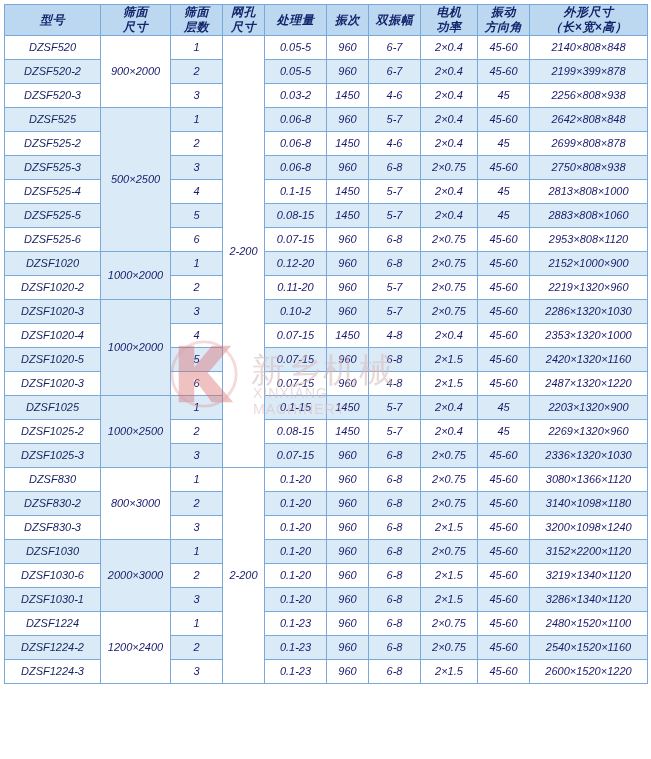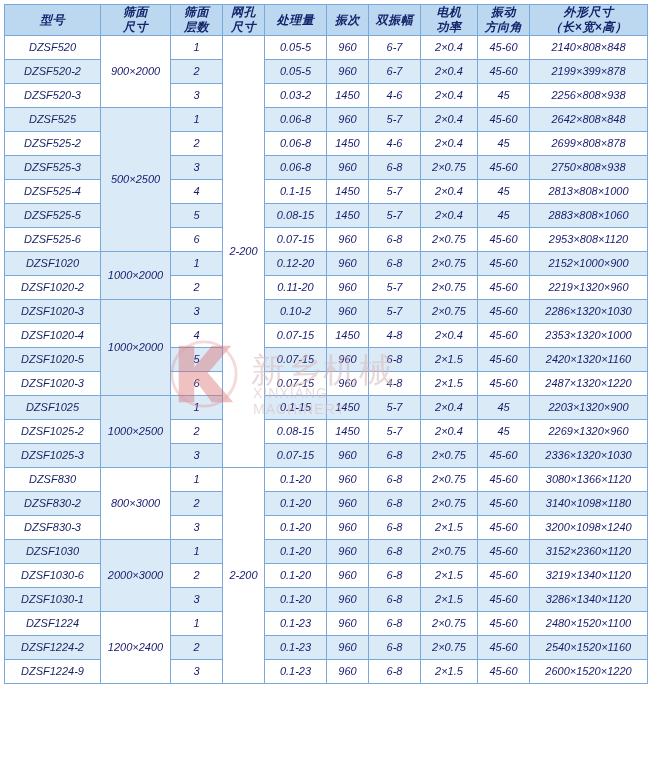--- a/index.html
+++ b/index.html
@@ -403,21 +403,21 @@
         </tr>
         <tr class="even">
           <td class="model">DZSF1030</td>
           <td class="merged" rowspan="3">2000×3000</td>
           <td>1</td>
           <td>0.1-20</td>
           <td>960</td>
           <td>6-8</td>
           <td>2×0.75</td>
           <td>45-60</td>
-          <td>3152×2360×1120</td>
+          <td>3152×2200×1120</td>
         </tr>
         <tr class="odd">
           <td class="model">DZSF1030-6</td>
           <td>2</td>
           <td>0.1-20</td>
           <td>960</td>
           <td>6-8</td>
           <td>2×1.5</td>
           <td>45-60</td>
           <td>3219×1340×1120</td>
@@ -447,21 +447,21 @@
           <td class="model">DZSF1224-2</td>
           <td>2</td>
           <td>0.1-23</td>
           <td>960</td>
           <td>6-8</td>
           <td>2×0.75</td>
           <td>45-60</td>
           <td>2540×1520×1160</td>
         </tr>
         <tr class="odd">
-          <td class="model">DZSF1224-9</td>
+          <td class="model">DZSF1224-3</td>
           <td>3</td>
           <td>0.1-23</td>
           <td>960</td>
           <td>6-8</td>
           <td>2×1.5</td>
           <td>45-60</td>
           <td>2600×1520×1220</td>
         </tr>
       </tbody>
   </table>

